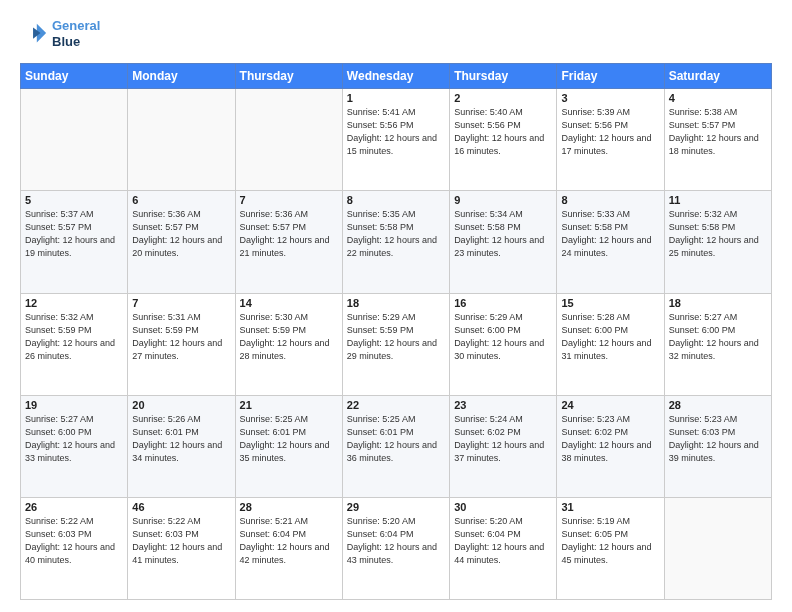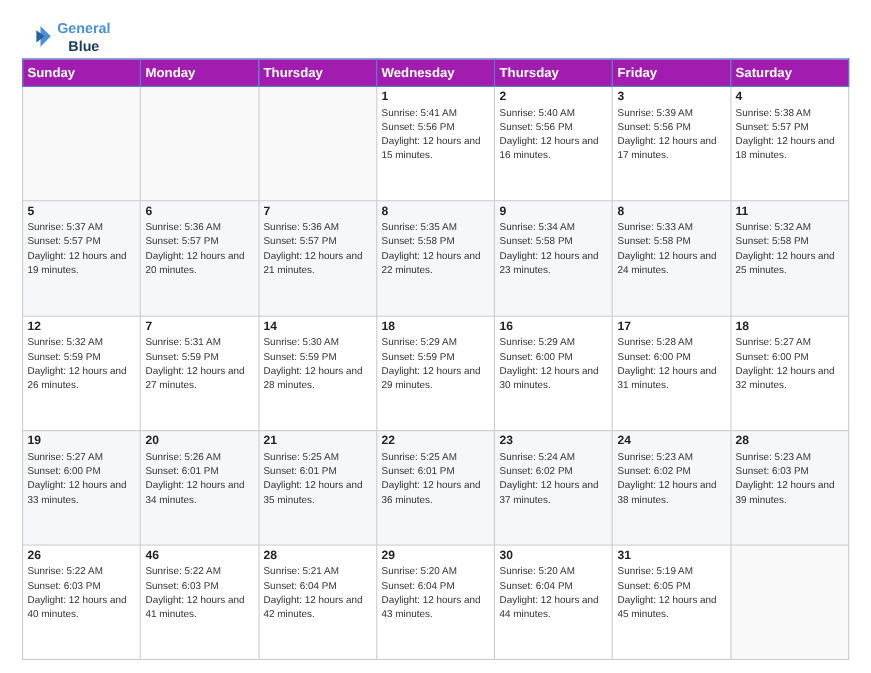--- a/index.html
+++ b/index.html
@@ -14,22 +14,21 @@
       width: 792px;
       height: 612px;
       padding: 18px 20px 12px 20px;
       display: flex;
       flex-direction: column;
     }
     .header {
       display: flex;
       align-items: flex-start;
       justify-content: space-between;
-      margin-bottom: 4px;
-      text-align: center;
+      margin-bottom: 14px;
     }
     .logo {
       display: flex;
       align-items: center;
       gap: 4px;
     }
     .logo-text {
       font-size: 13px;
       font-weight: bold;
       color: #1a3a5c;
@@ -56,21 +55,21 @@
       color: #444;
     }
     .calendar {
       flex: 1;
       border: 1px solid #ccc;
       border-collapse: collapse;
       width: 100%;
       table-layout: fixed;
     }
     .calendar th {
-      background: #a21caf;
+      background: #3b82f6;
       color: #fff;
       font-size: 12px;
       font-weight: bold;
       padding: 5px 4px;
       border: 1px solid #5580c8;
       text-align: left;
     }
     .calendar td {
       border: 1px solid #ccc;
       vertical-align: top;
@@ -201,21 +200,21 @@
           </td>
           <td>
             <span class="day-num">18</span>
             <div class="day-info">Sunrise: 5:29 AM<br>Sunset: 5:59 PM<br>Daylight: 12 hours and 29 minutes.</div>
           </td>
           <td>
             <span class="day-num">16</span>
             <div class="day-info">Sunrise: 5:29 AM<br>Sunset: 6:00 PM<br>Daylight: 12 hours and 30 minutes.</div>
           </td>
           <td>
-            <span class="day-num">17</span>
+            <span class="day-num">15</span>
             <div class="day-info">Sunrise: 5:28 AM<br>Sunset: 6:00 PM<br>Daylight: 12 hours and 31 minutes.</div>
           </td>
           <td>
             <span class="day-num">18</span>
             <div class="day-info">Sunrise: 5:27 AM<br>Sunset: 6:00 PM<br>Daylight: 12 hours and 32 minutes.</div>
           </td>
         </tr>
         <tr>
           <td>
             <span class="day-num">19</span>

